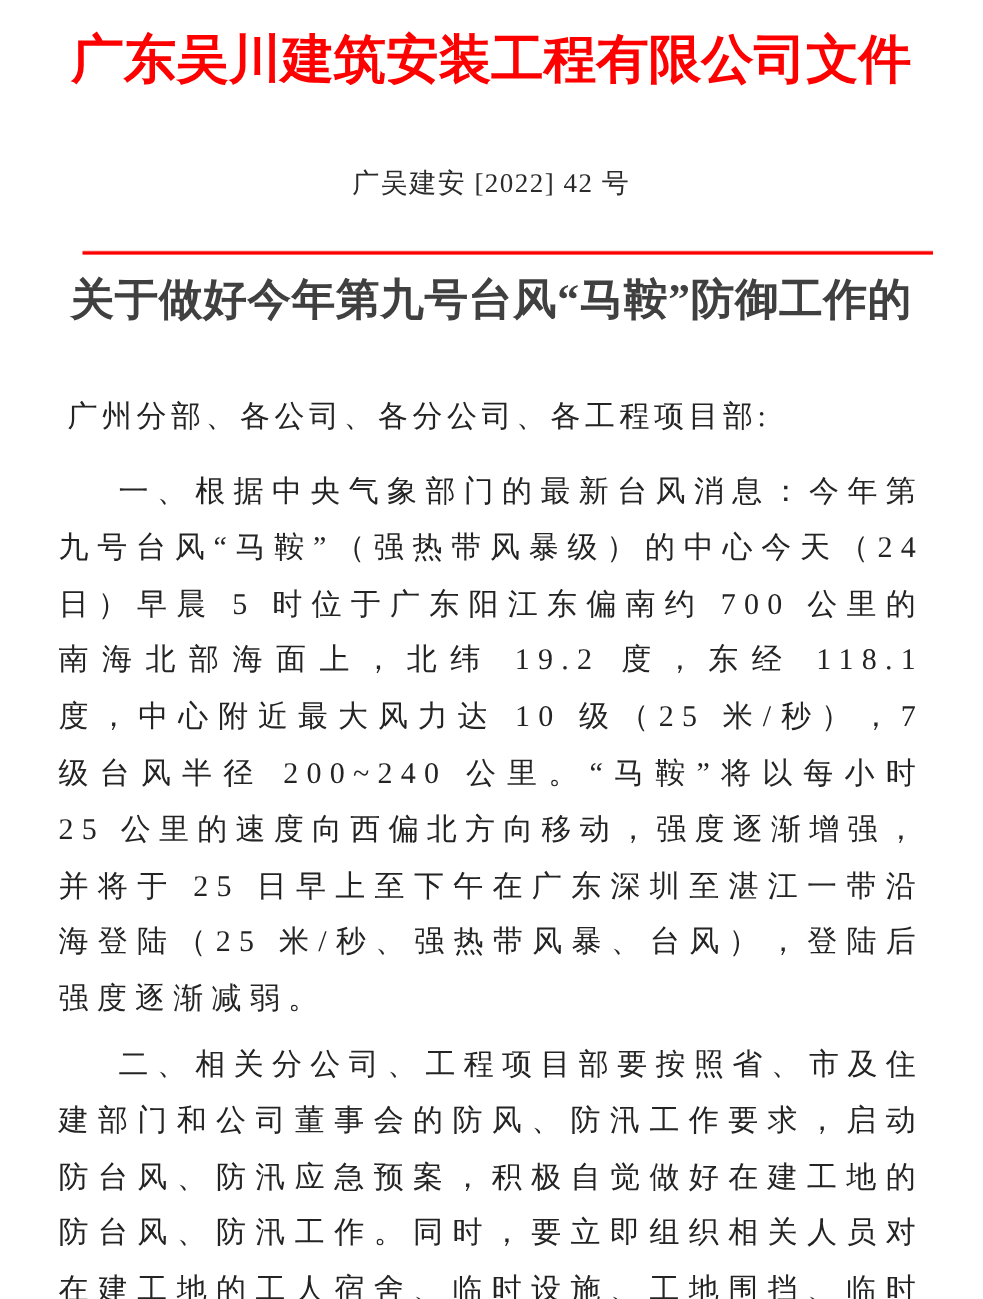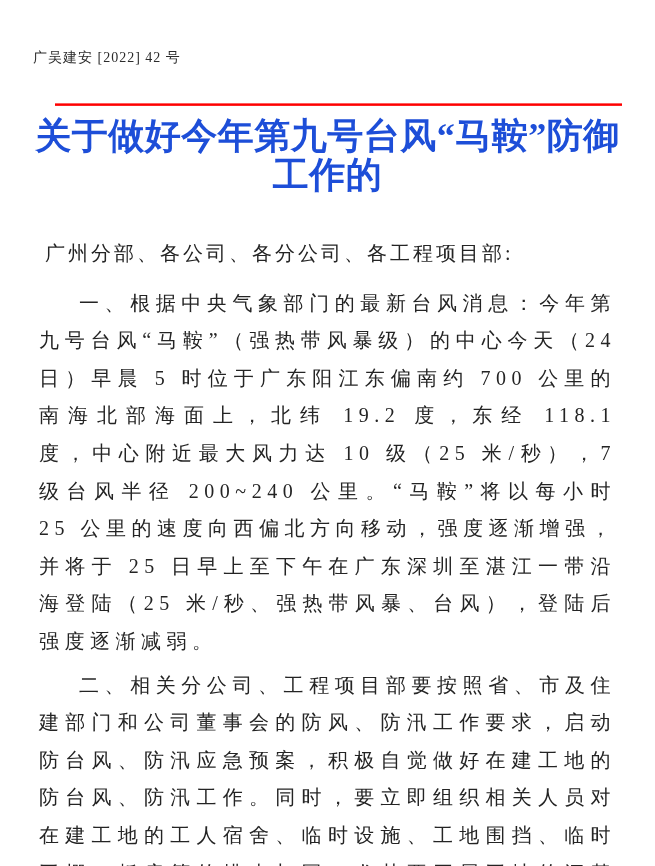--- a/index.html
+++ b/index.html
@@ -26,36 +26,37 @@
     color: #fe0000;
     font-size: 35px;
     font-weight: bold;
     line-height: 48px;
     letter-spacing: 0px;
     font-family: "Liberation Sans", "DejaVu Sans", sans-serif;
     white-space: nowrap;
   }
   .doc-number {
     margin-top: 46px;
-    font-size: 14px;
+    text-align: center;
+    font-size: 18px;
     color: #2b2b2b;
     line-height: 24px;
     letter-spacing: 1px;
   }
   .red-divider {
     margin: 33px 0 0 22px;
     height: 3px;
     background: linear-gradient(to bottom, #ffb3b3 0%, #fe0000 35%, #fe0000 80%, #ffcccc 100%);
   }
   .doc-title {
     margin: 11px 0 0 0;
     text-align: center;
-    font-size: 36px;
+    font-size: 29px;
     font-weight: bold;
-    color: #1d4ed8;
+    color: #404040;
     line-height: 39px;
     letter-spacing: 0.5px;
   }
   .doc-body {
     margin-top: 40px;
     color: #242424;
     font-size: 20px;
     line-height: 37.6px;
   }
   .salutation {
@@ -67,20 +68,21 @@
     text-indent: 2em;
     text-align: justify;
     letter-spacing: 5.5px;
   }
 </style>
 </head>
 <body>
 
 <div class="page">
 
+  <h1 class="header-title">广东吴川建筑安装工程有限公司文件</h1>
 
   <div class="doc-number">广吴建安 [2022] 42 号</div>
 
   <div class="red-divider"></div>
 
   <h2 class="doc-title">
     <span>关于做好今年第九号台风“马鞍”防御工作的</span><br>
   </h2>
 
   <div class="doc-body">

